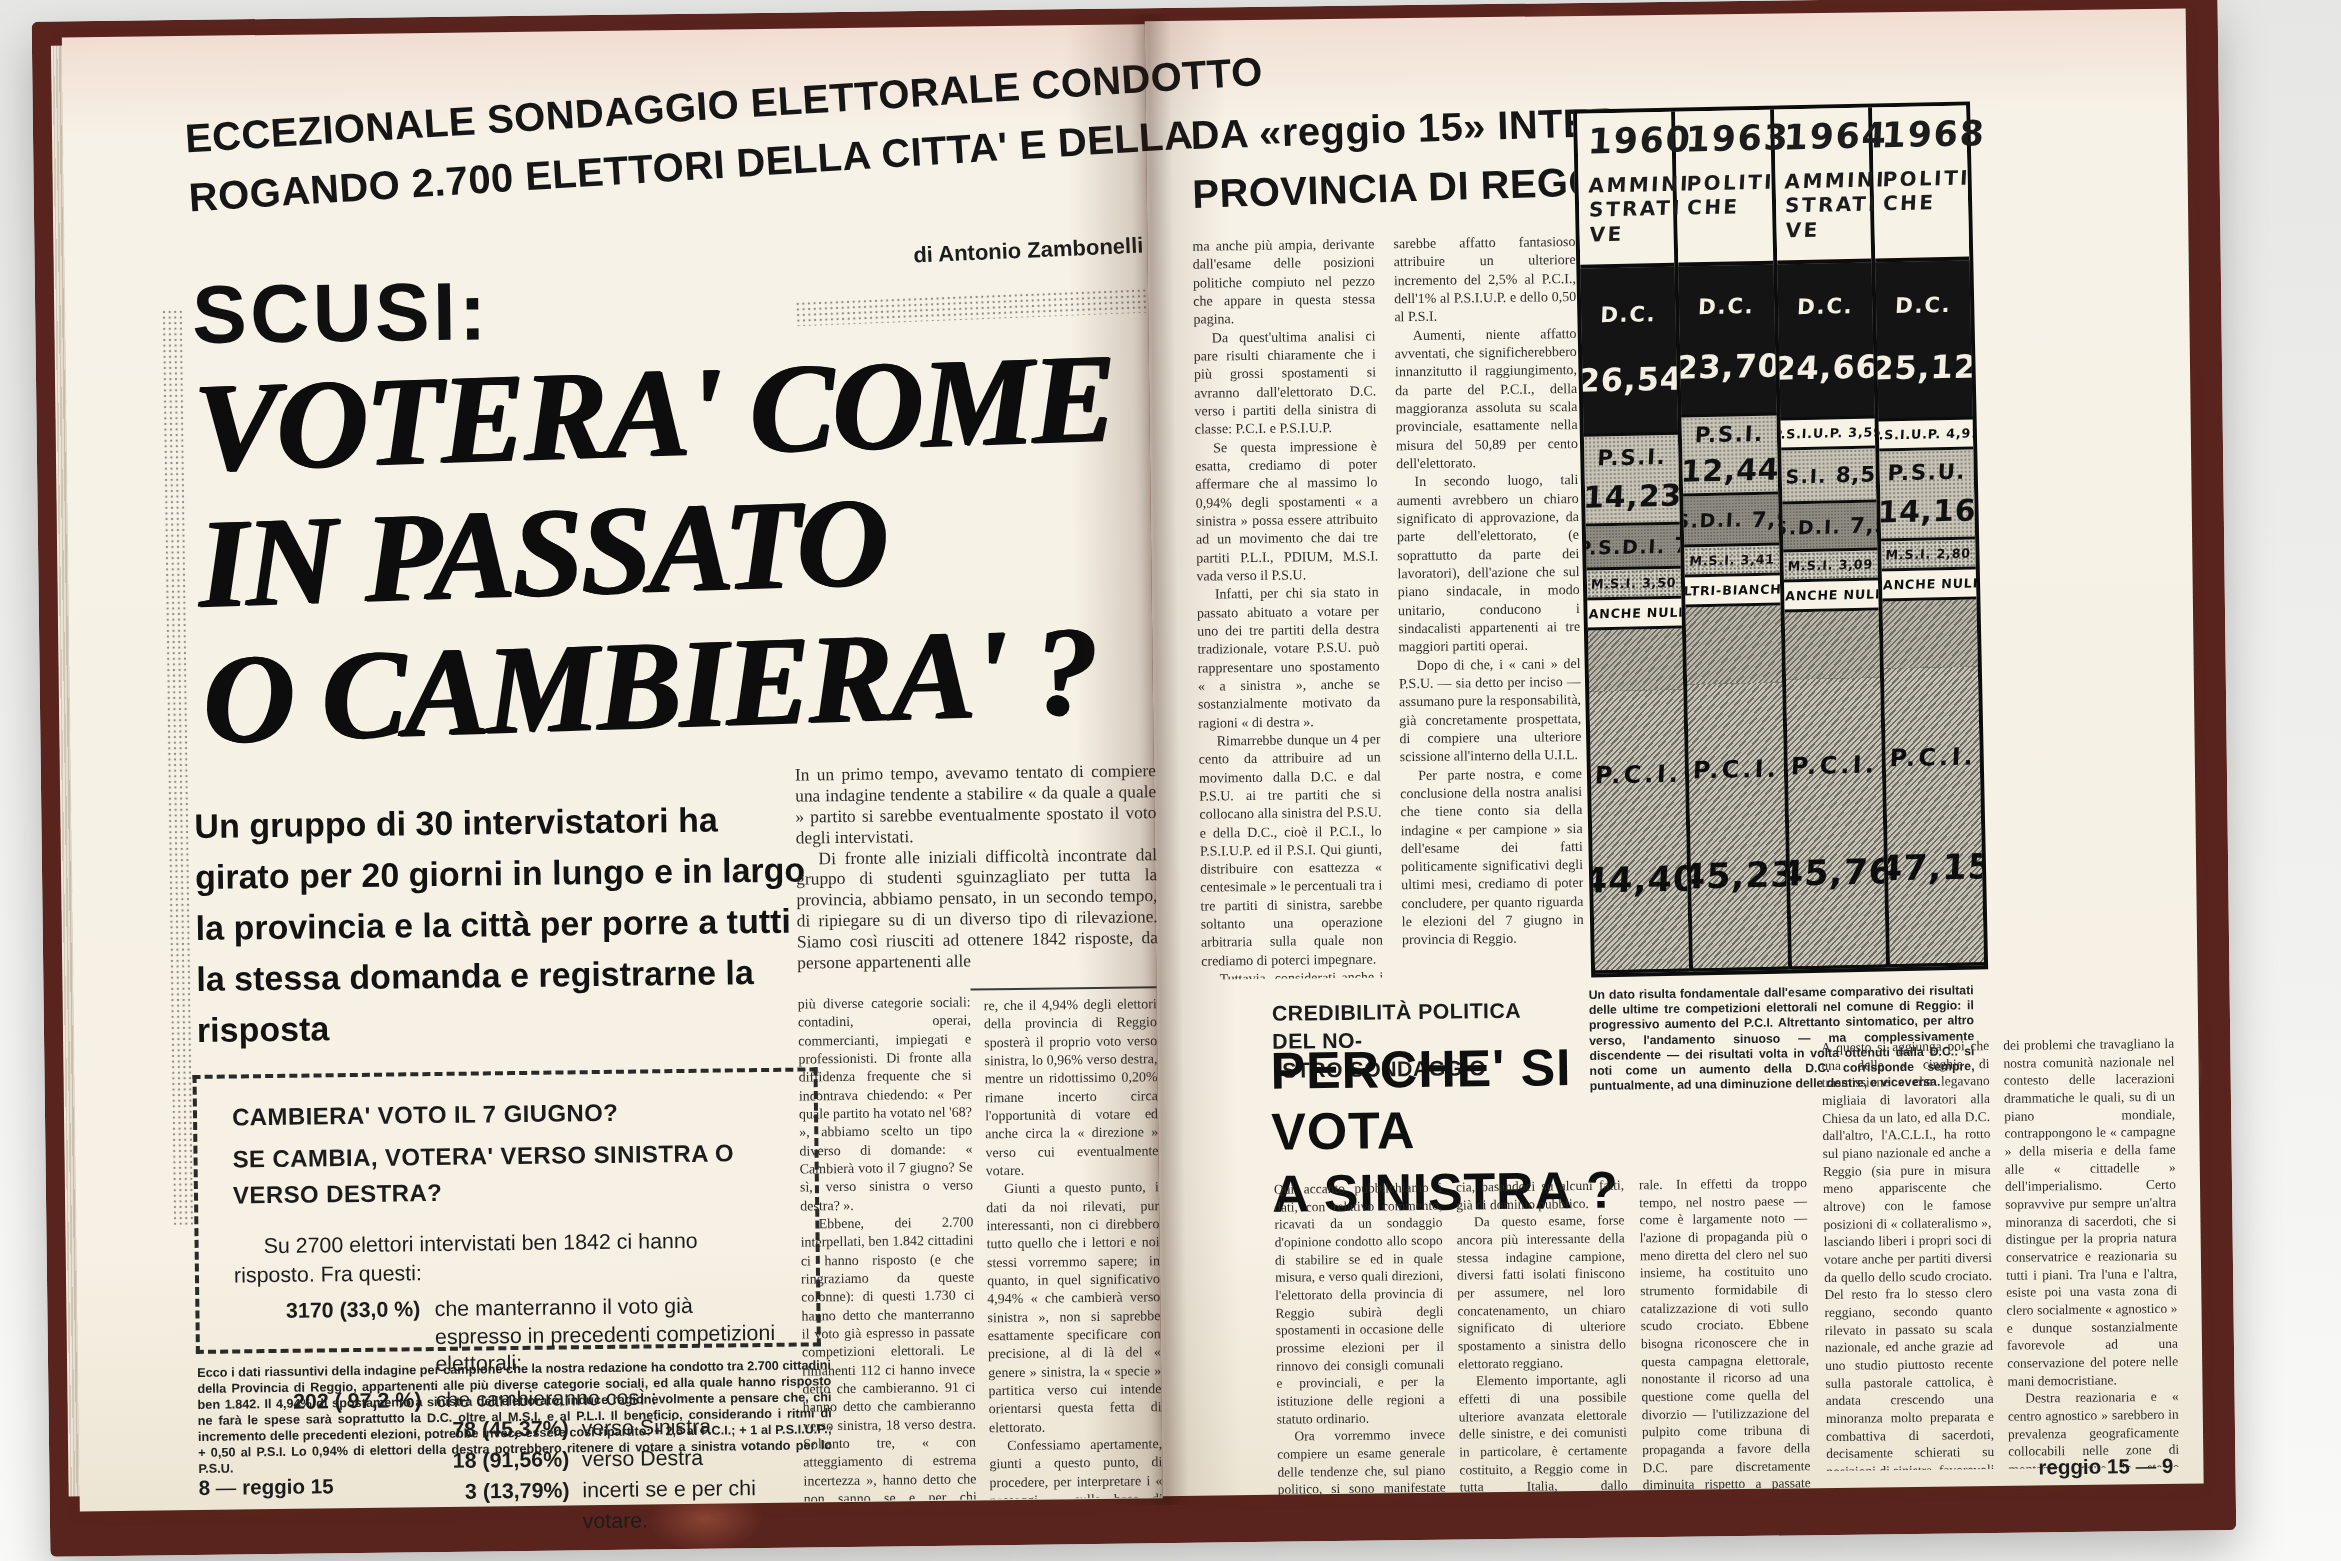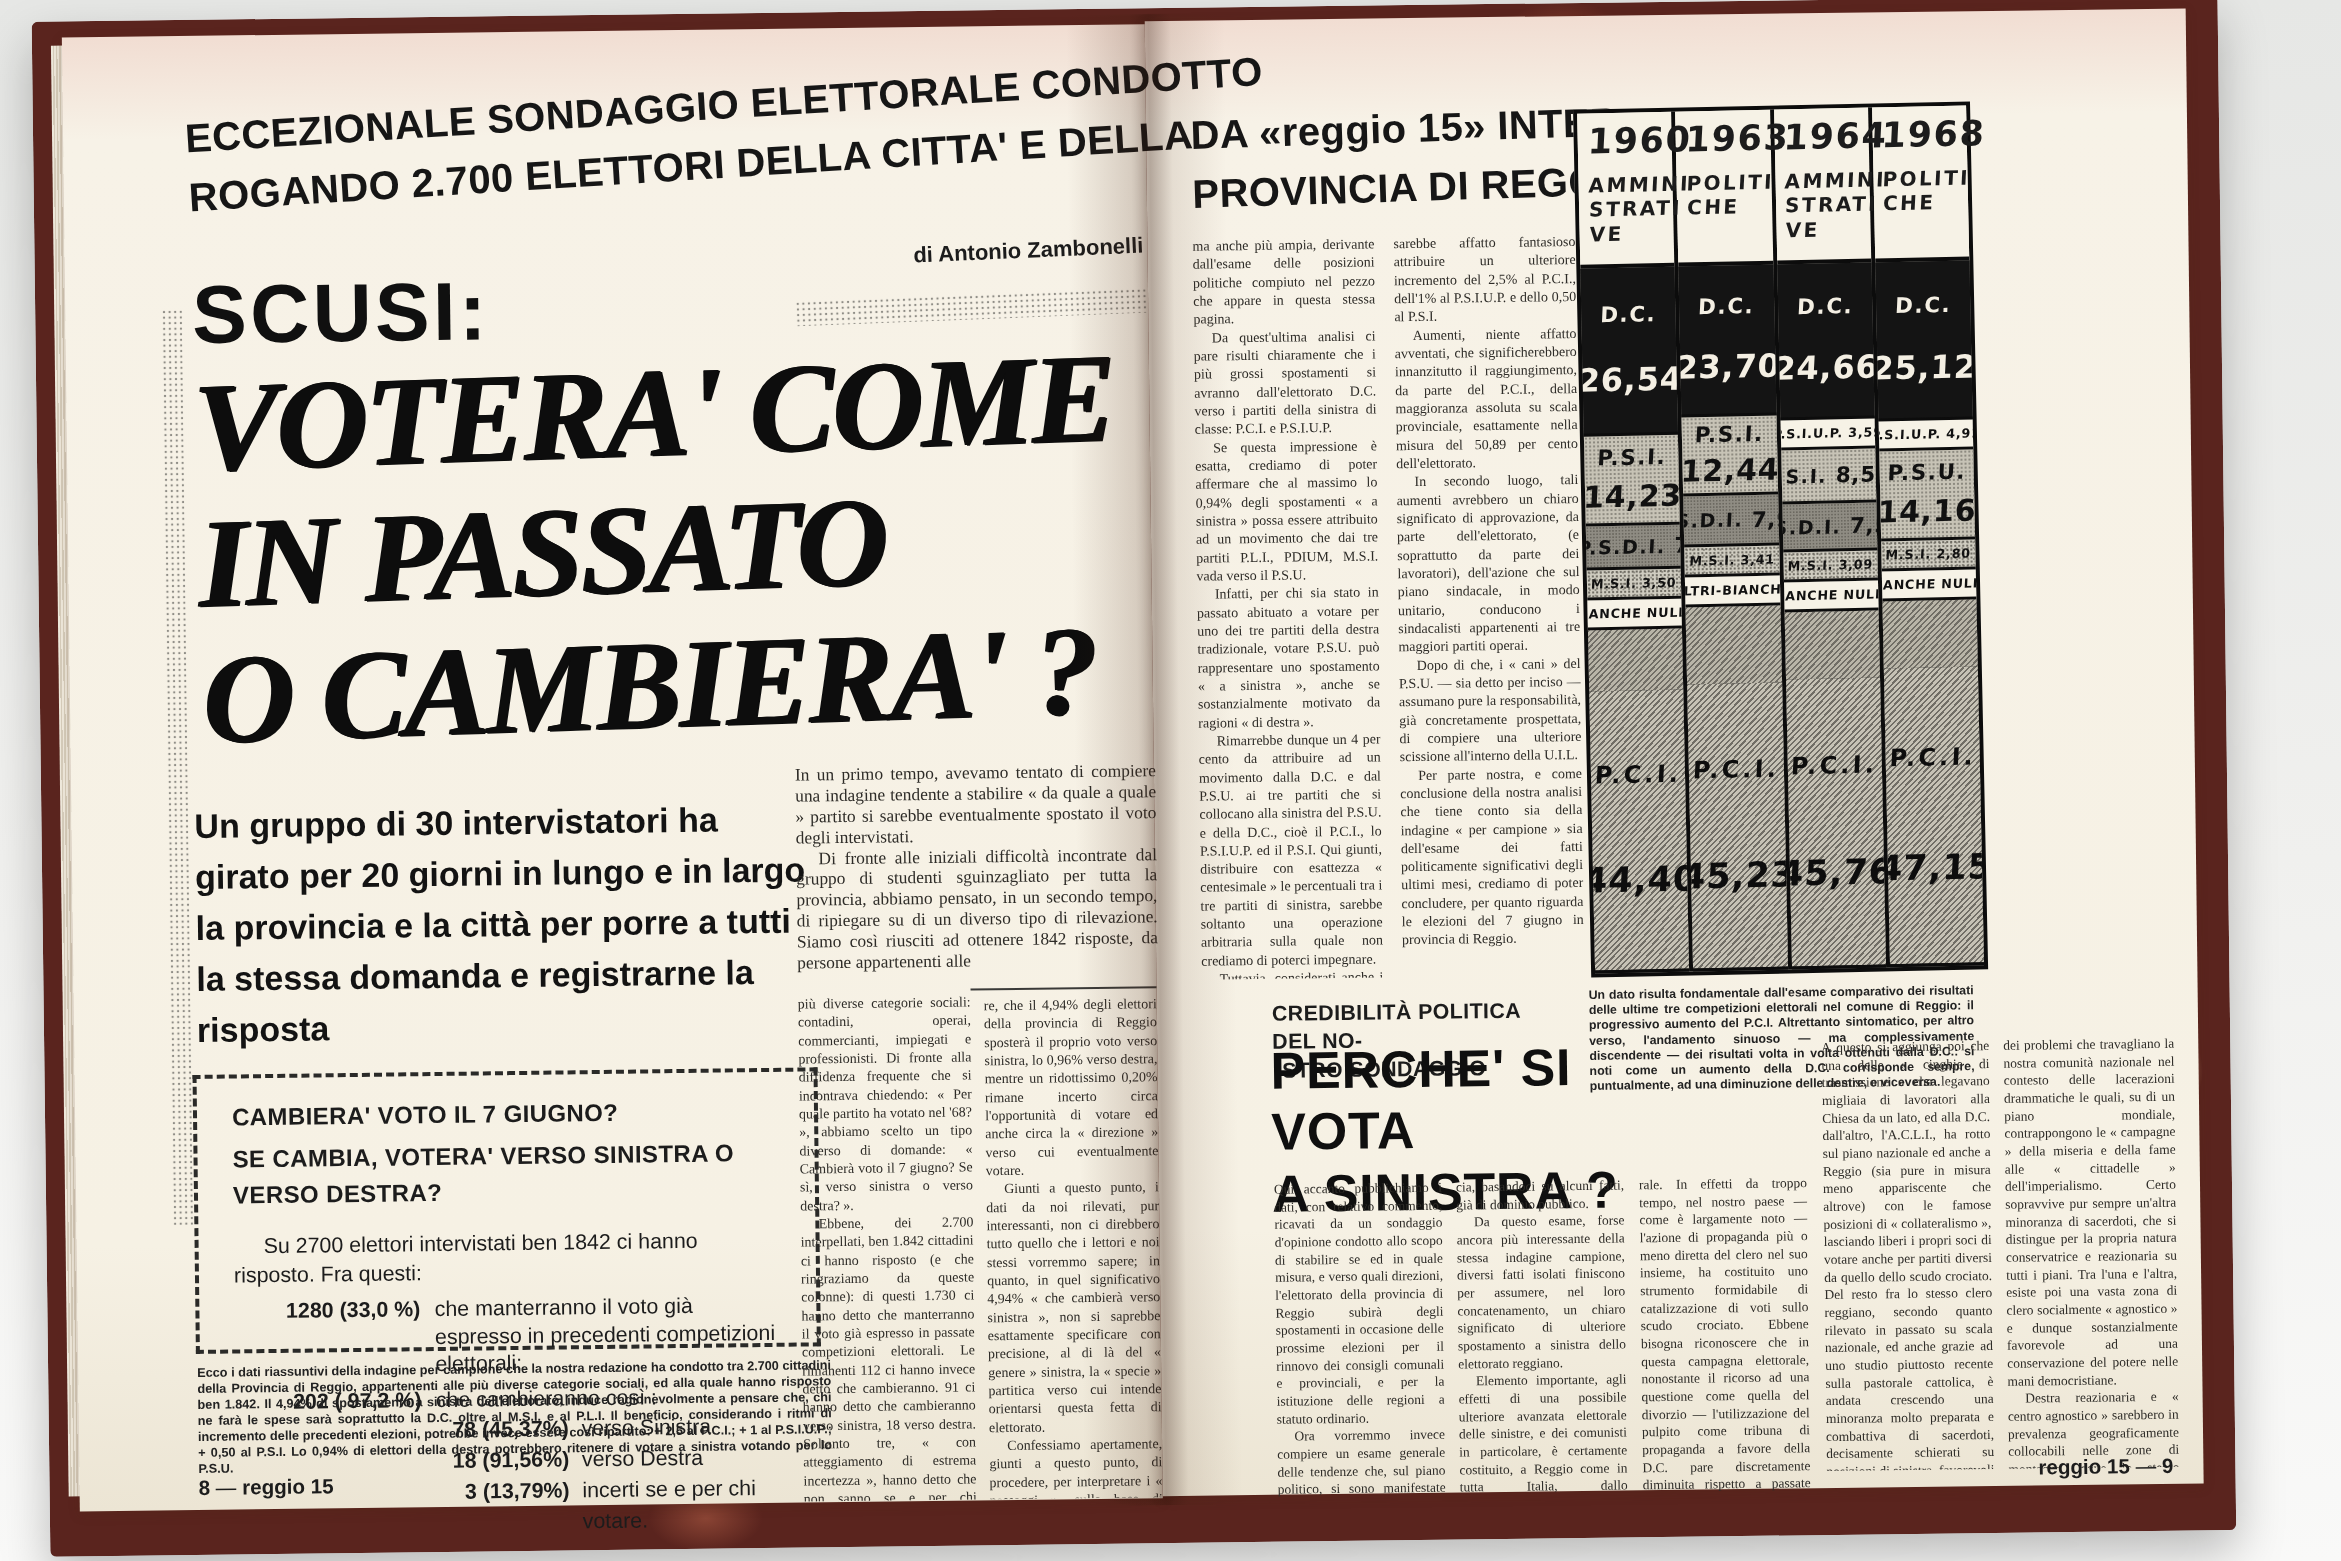--- a/index.html
+++ b/index.html
@@ -131,21 +131,21 @@
       <div>O CAMBIERA' ?</div>
     </div>
 
     <div class="abs standfirst" style="left:194px;top:789px;width:615px;">Un gruppo di 30 intervistatori ha girato per 20 giorni in lungo e in largo la provincia e la città per porre a tutti la stessa domanda e registrarne la risposta</div>
 
     <div class="abs survey-box" style="left:189px;top:1063px;width:625px;height:279px;">
       <div class="sb-q">CAMBIERA' VOTO IL 7 GIUGNO?</div>
       <div class="sb-q" style="margin-top:6.3px;">SE CAMBIA, VOTERA' VERSO SINISTRA O VERSO DESTRA?</div>
       <div class="sb-lead">Su 2700 elettori intervistati ben 1842 ci hanno risposto. Fra questi:</div>
       <div class="sb-item">
-        <span class="n"><span>1280</span> <span>(33,0 %)</span></span>
+        <span class="n"><span>3170</span> <span>(33,0 %)</span></span>
         <span>che manterranno il voto già espresso in precedenti competizioni elettorali;</span>
       </div>
       <div class="sb-item">
         <span class="n"><span>202</span> <span>( 97,2 %)</span></span>
         <span>che cambieranno così :</span>
       </div>
       <div class="sb-break">
         <span class="n"><span>78</span> <span>(45,37%)</span></span>
         <span>verso Sinistra</span>
       </div>

